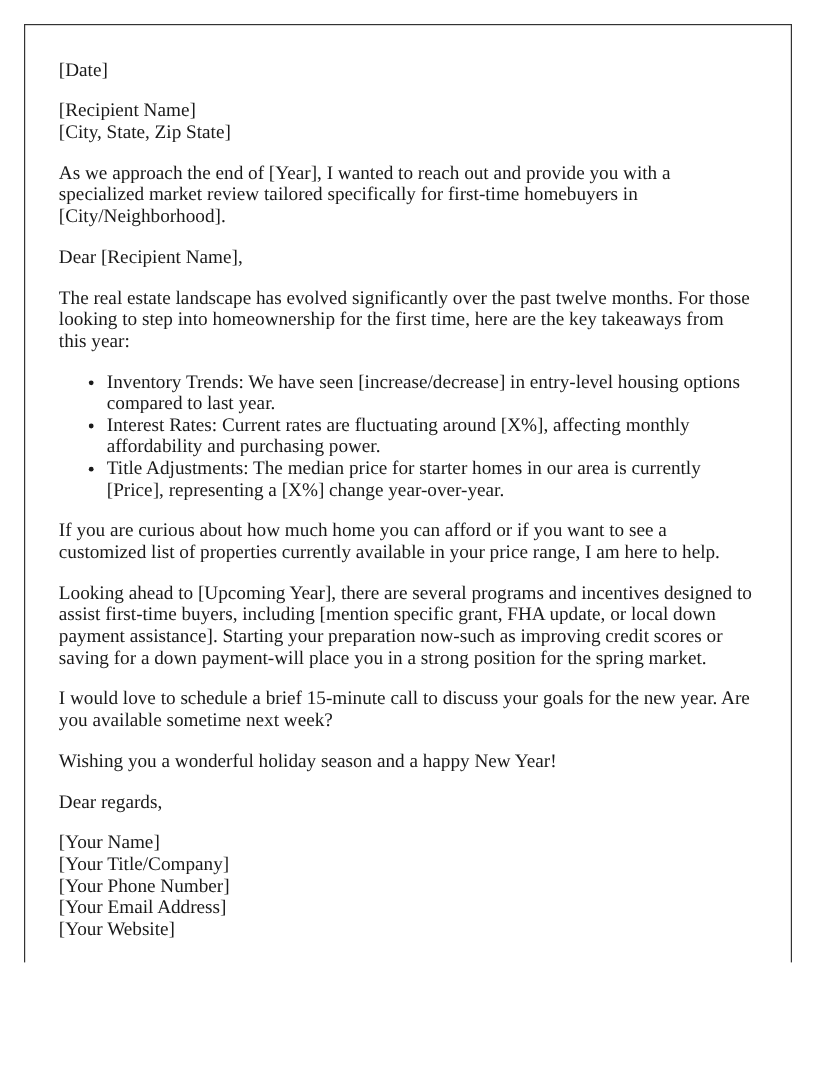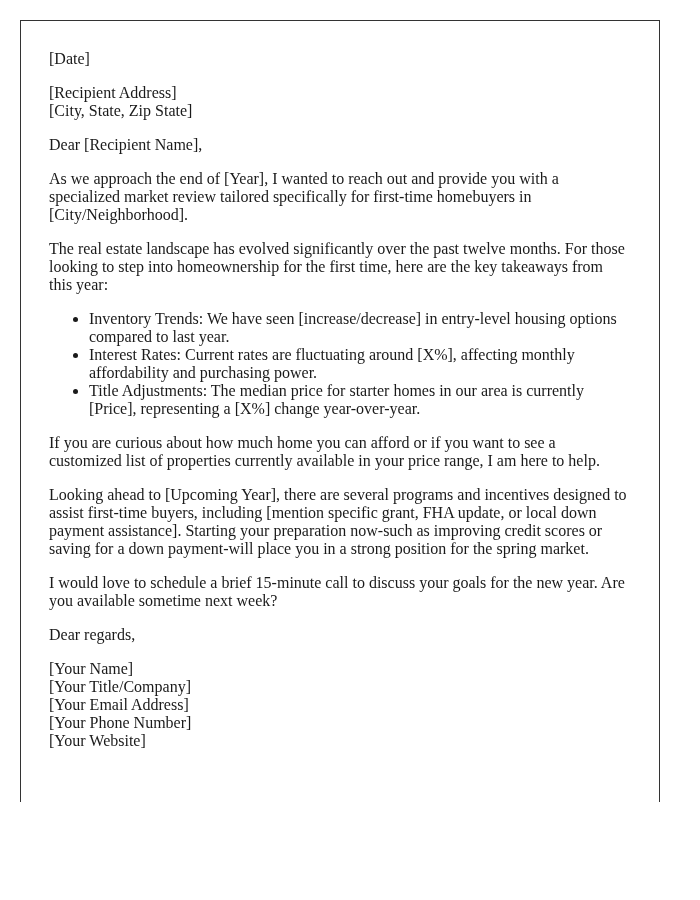--- a/index.html
+++ b/index.html
@@ -48,46 +48,47 @@
     }
   </style>
 </head>
 <body>
 
 <div class="letter">
 
   <p>[Date]</p>
 
   <p class="block-lines">
-    <span>[Recipient Address]</span>
+    <span>[Recipient Name]</span>
     <span>[City, State, Zip State]</span>
   </p>
 
+  <p>As we approach the end of [Year], I wanted to reach out and provide you with a specialized market review tailored specifically for first-time homebuyers in [City/Neighborhood].</p>
+
   <p>Dear [Recipient Name],</p>
-
-  <p>As we approach the end of [Year], I wanted to reach out and provide you with a specialized market review tailored specifically for first-time homebuyers in [City/Neighborhood].</p>
 
   <p>The real estate landscape has evolved significantly over the past twelve months. For those looking to step into homeownership for the first time, here are the key takeaways from this year:</p>
 
   <ul>
     <li><b>Inventory Trends:</b><span> We have seen [increase/decrease] in entry-level housing options compared to last year.</span></li>
     <li><b>Interest Rates:</b><span> Current rates are fluctuating around [X%], affecting monthly affordability and purchasing power.</span></li>
     <li><b>Title Adjustments:</b><span> The median price for starter homes in our area is currently [Price], representing a [X%] change year-over-year.</span></li>
   </ul>
 
   <p>If you are curious about how much home you can afford or if you want to see a customized list of properties currently available in your price range, I am here to help.</p>
 
   <p>Looking ahead to [Upcoming Year], there are several programs and incentives designed to assist first-time buyers, including [mention specific grant, FHA update, or local down payment assistance]. Starting your preparation now-such as improving credit scores or saving for a down payment-will place you in a strong position for the spring market.</p>
 
   <p>I would love to schedule a brief 15-minute call to discuss your goals for the new year. Are you available sometime next week?</p>
 
+  <p>Wishing you a wonderful holiday season and a happy New Year!</p>
 
   <p>Dear regards,</p>
 
   <p class="block-lines">
     <span>[Your Name]</span>
     <span>[Your Title/Company]</span>
+    <span>[Your Phone Number]</span>
     <span>[Your Email Address]</span>
-    <span>[Your Phone Number]</span>
     <span>[Your Website]</span>
   </p>
 
 </div>
 
 </body></html>

